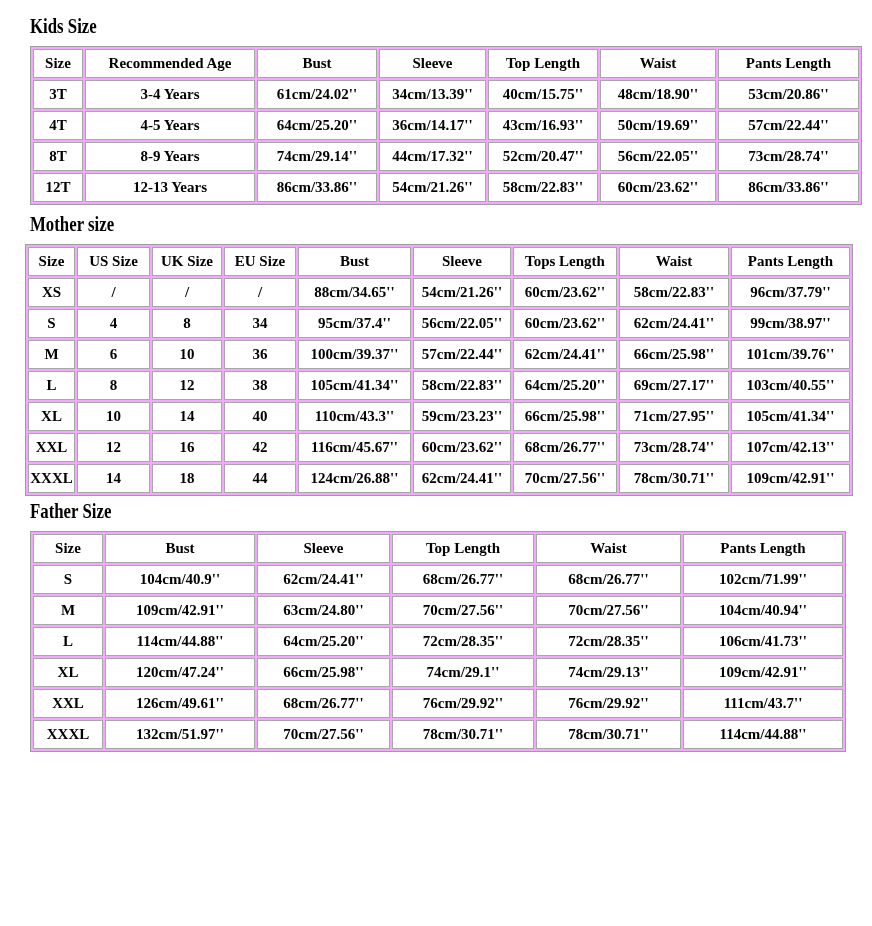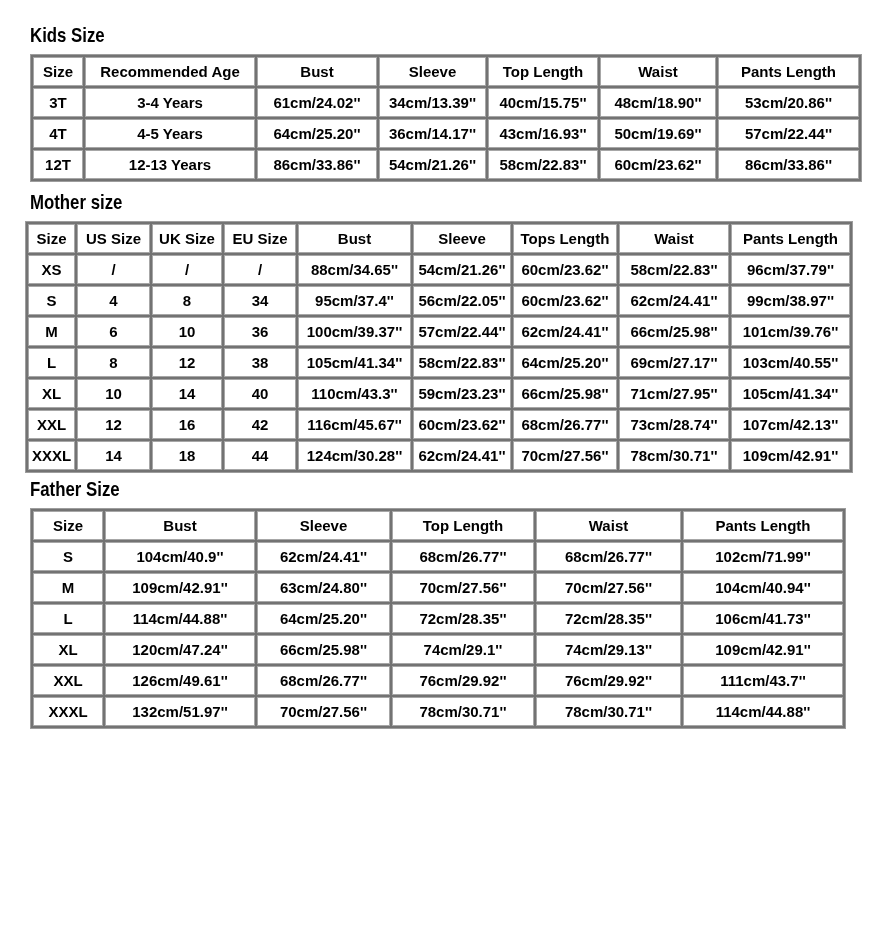--- a/index.html
+++ b/index.html
@@ -8,41 +8,42 @@
     background: #ffffff;
     width: 872px;
     height: 926px;
     overflow: hidden;
     font-family: "Liberation Sans", sans-serif;
     color: #000000;
   }
   .page {
     width: 872px;
     height: 926px;
-    padding-top: 24px;
+    padding-top: 16px;
     box-sizing: border-box;
+    font-family: Liberation Serif, serif;
   }
   .section-title {
     font-size: 21px;
     font-weight: bold;
     line-height: 21px;
     margin: 0 0 9px 30px;
     letter-spacing: 0px;
     transform: scaleX(0.80);
     transform-origin: left center;
     white-space: nowrap;
   }
   .tbl-wrap { margin-left: 30px; }
   .tbl-wrap.mother { margin-left: 25px; }
   table.size-table {
     table-layout: fixed;
     border-collapse: separate;
     border-spacing: 2px;
     border: 1px solid #9d9d9d;
-    background: #737373;
+    background: #f0abfc;
   }
   table.size-table.kids   { width: 814px; }
   table.size-table.mother { width: 806px; }
   table.size-table.father { width: 800px; }
   .size-table th, .size-table td {
     border: 1px solid #a7a7a7;
     background: #ffffff;
     text-align: center;
     vertical-align: middle;
     font-weight: bold;
@@ -96,20 +97,29 @@
               <td>53cm/20.86''</td>
             </tr>
             <tr>
               <td>4T</td>
               <td>4-5 Years</td>
               <td>64cm/25.20''</td>
               <td>36cm/14.17''</td>
               <td>43cm/16.93''</td>
               <td>50cm/19.69''</td>
               <td>57cm/22.44''</td>
+            </tr>
+            <tr>
+              <td>8T</td>
+              <td>8-9 Years</td>
+              <td>74cm/29.14''</td>
+              <td>44cm/17.32''</td>
+              <td>52cm/20.47''</td>
+              <td>56cm/22.05''</td>
+              <td>73cm/28.74''</td>
             </tr>
             <tr>
               <td>12T</td>
               <td>12-13 Years</td>
               <td>86cm/33.86''</td>
               <td>54cm/21.26''</td>
               <td>58cm/22.83''</td>
               <td>60cm/23.62''</td>
               <td>86cm/33.86''</td>
             </tr>
@@ -213,21 +223,21 @@
               <td>60cm/23.62''</td>
               <td>68cm/26.77''</td>
               <td>73cm/28.74''</td>
               <td>107cm/42.13''</td>
             </tr>
             <tr>
               <td>XXXL</td>
               <td>14</td>
               <td>18</td>
               <td>44</td>
-              <td>124cm/30.28''</td>
+              <td>124cm/26.88''</td>
               <td>62cm/24.41''</td>
               <td>70cm/27.56''</td>
               <td>78cm/30.71''</td>
               <td>109cm/42.91''</td>
             </tr>
           </tbody>
         </table>
     </div>
   </section>
 

